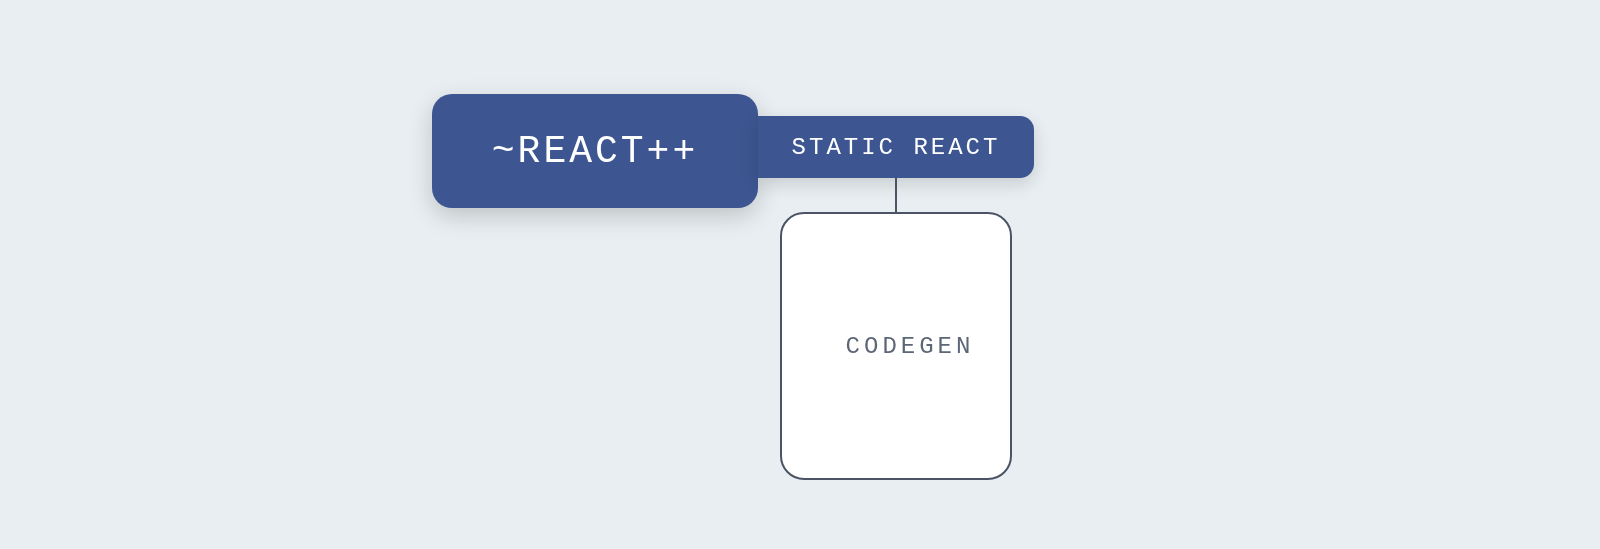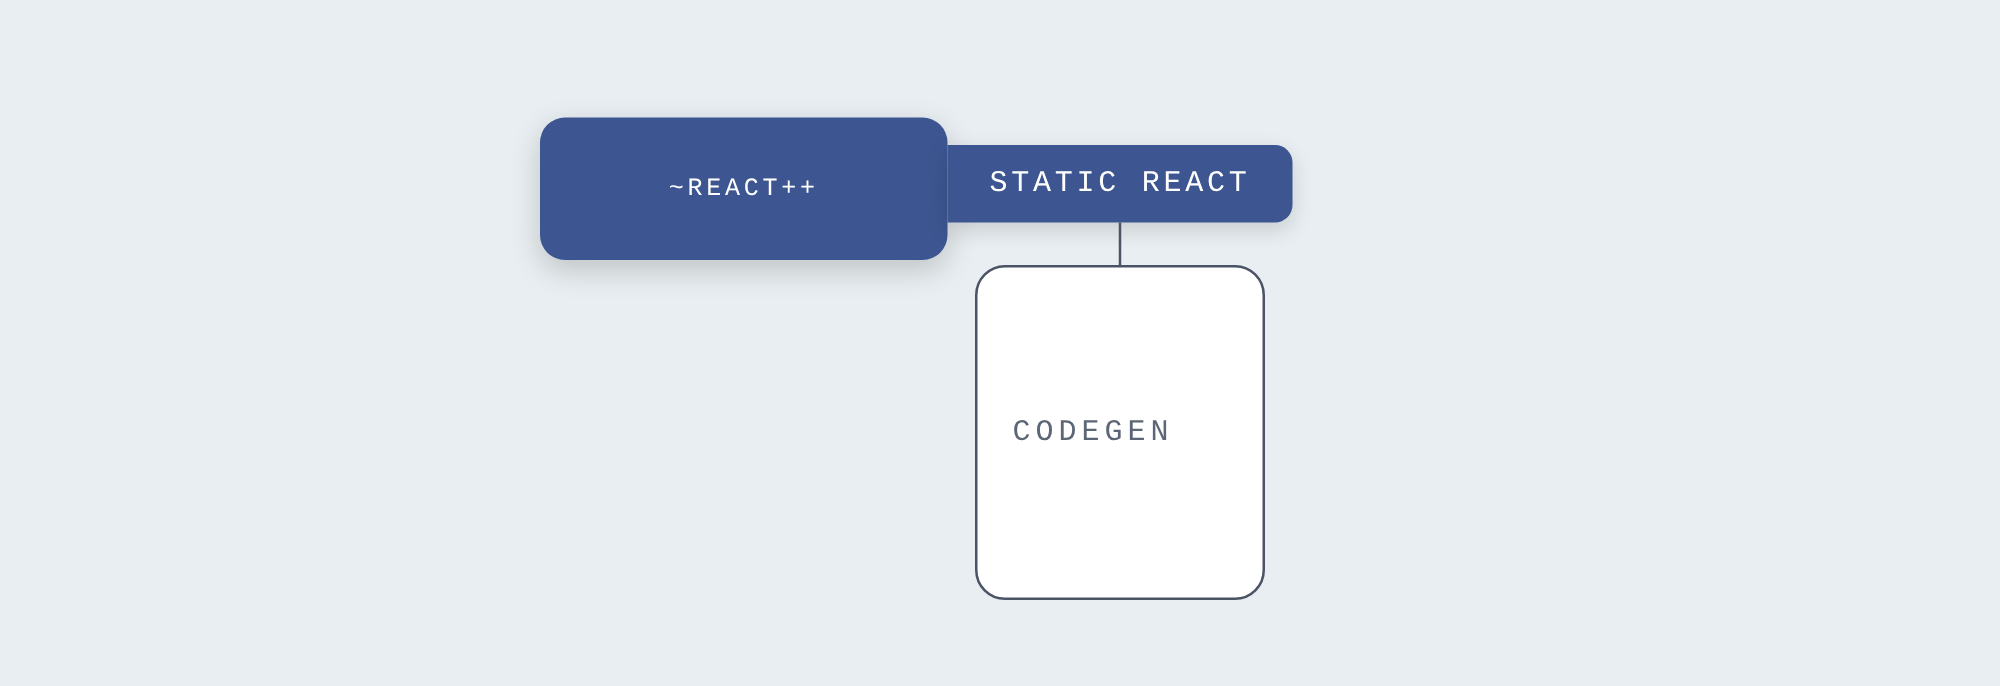--- a/index.html
+++ b/index.html
@@ -19,21 +19,21 @@
     left: 432px;
     top: 94px;
     width: 326px;
     height: 114px;
     background: #3d5691;
     color: #ffffff;
     border-radius: 20px;
     display: flex;
     align-items: center;
     justify-content: center;
-    font-size: 20px;
+    font-size: 38px;
     letter-spacing: 3px;
     box-shadow: 0 8px 24px rgba(0,0,0,0.18);
   }
   .node-tag {
     position: absolute;
     left: 758px;
     top: 116px;
     width: 276px;
     height: 62px;
     background: #3d5691;
@@ -59,20 +59,21 @@
     position: absolute;
     left: 780px;
     top: 212px;
     width: 232px;
     height: 268px;
     background: #ffffff;
     border: 2px solid #4a5464;
     border-radius: 24px;
     display: flex;
     align-items: center;
+    justify-content: center;
     color: #5c6676;
     font-size: 24px;
     letter-spacing: 4px;
     padding-left: 28px;
   }
 </style>
 </head>
 <body>
 
 <div class="canvas">

